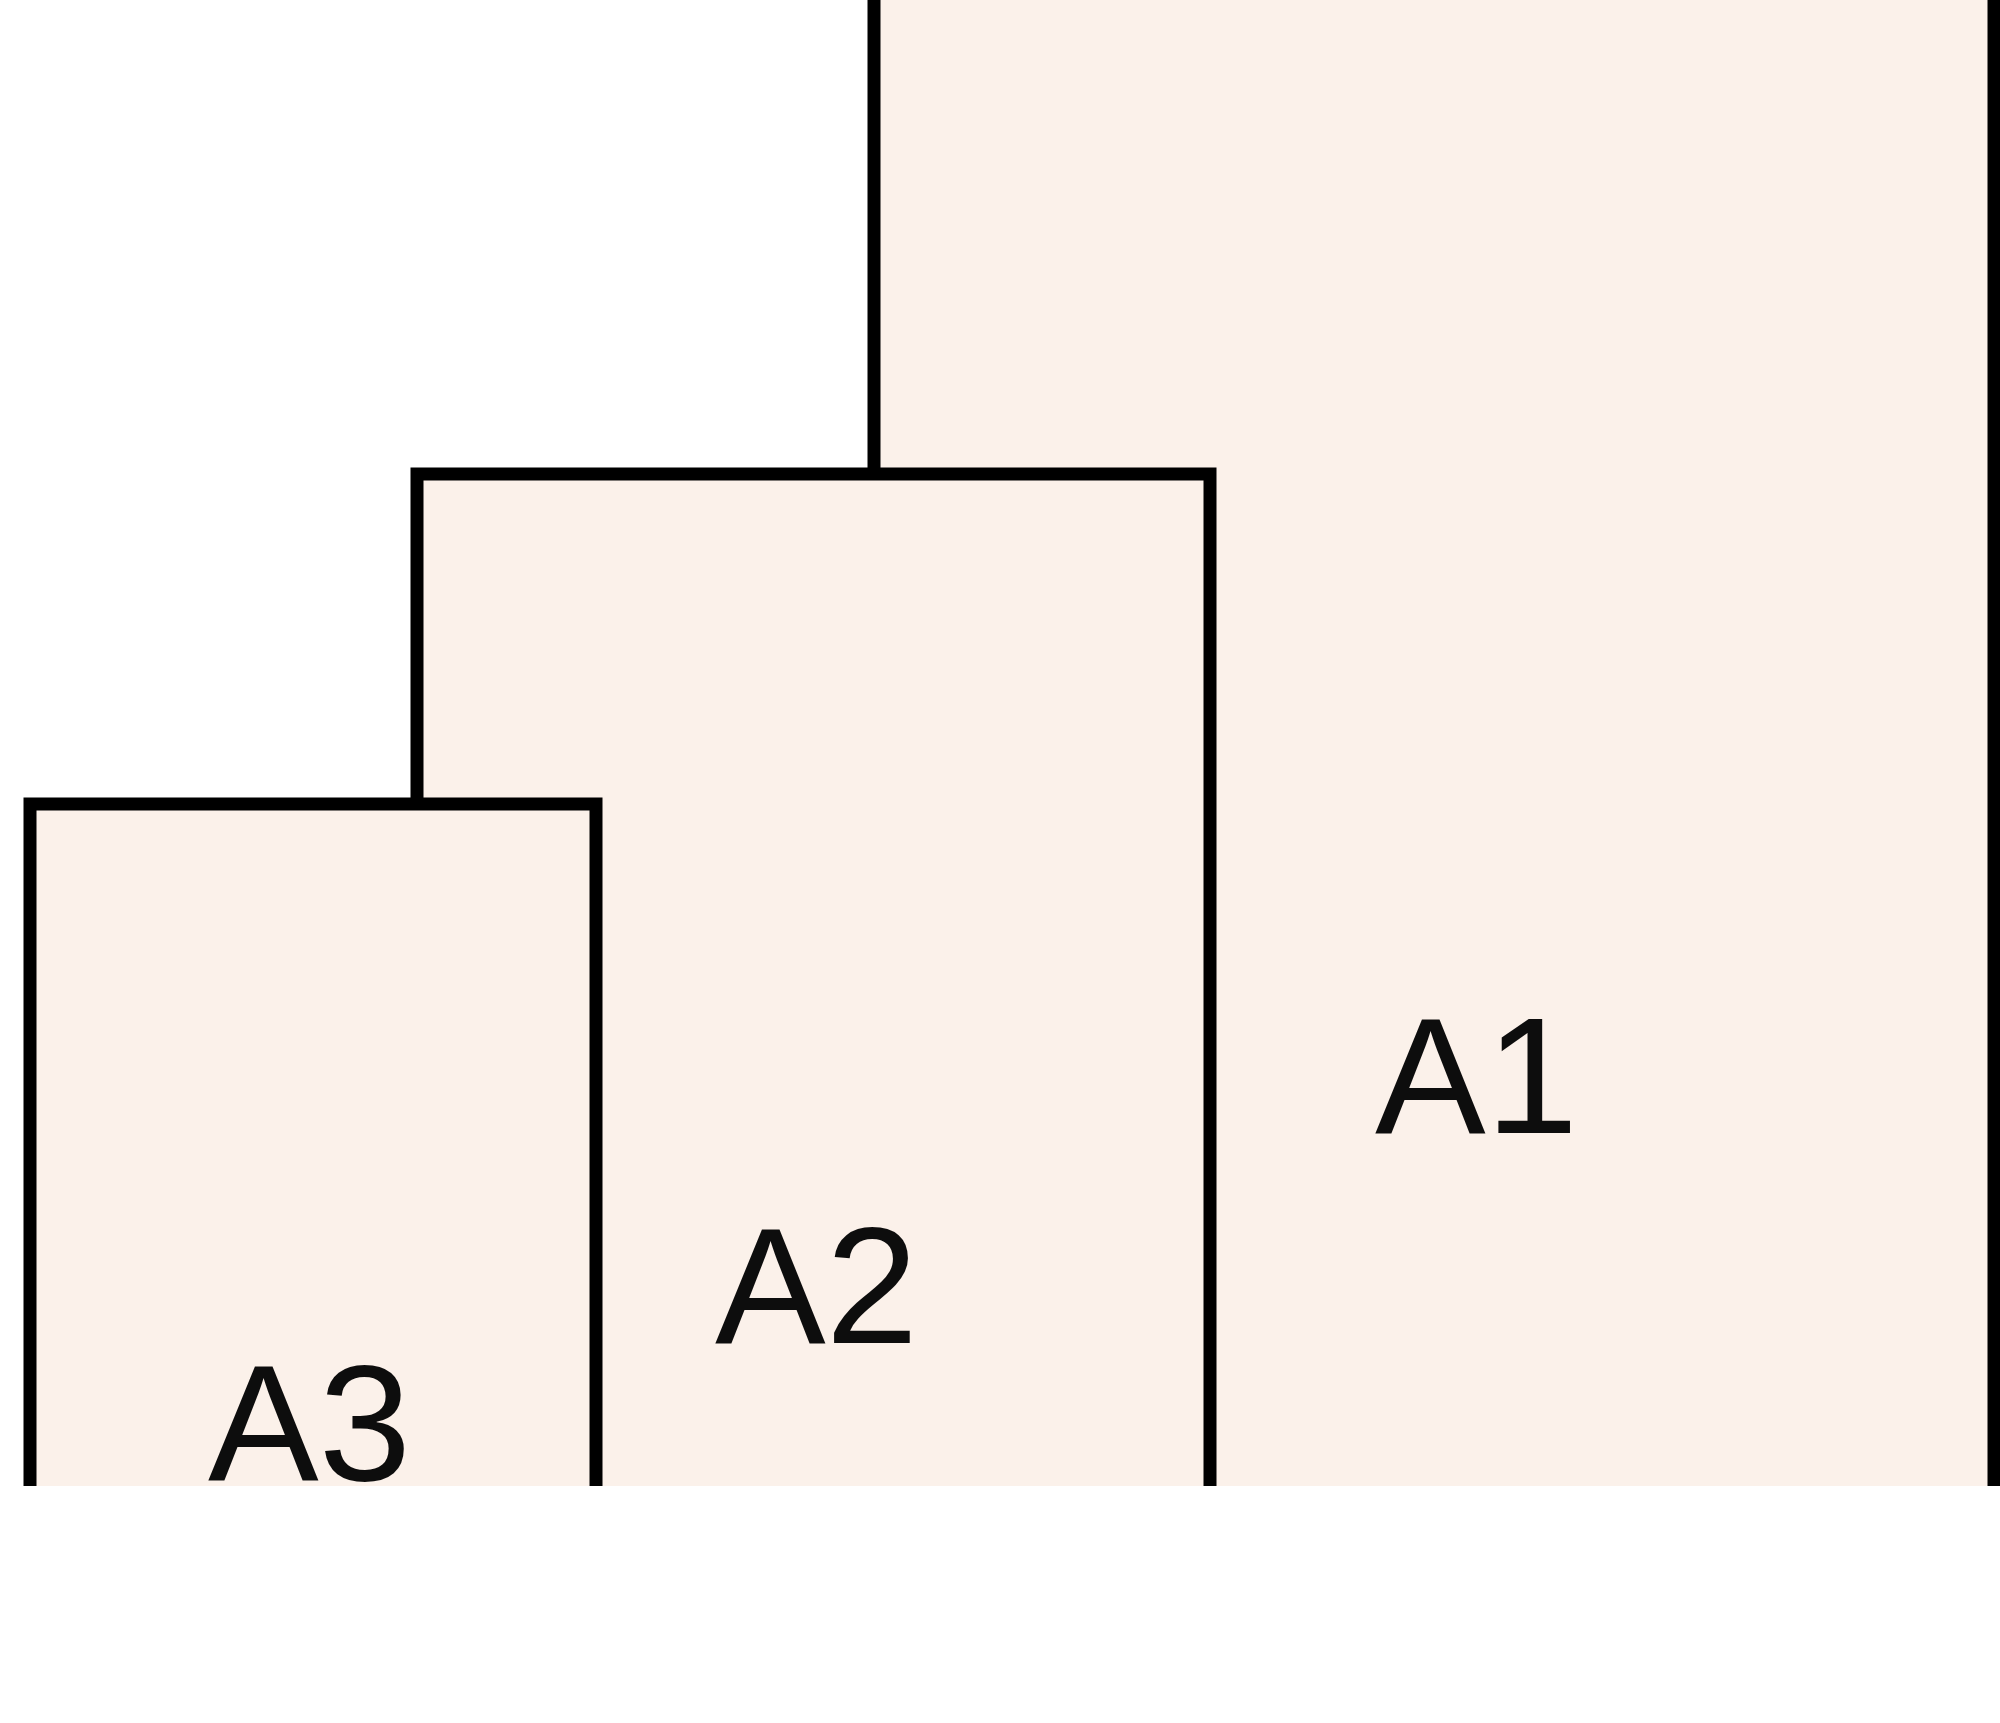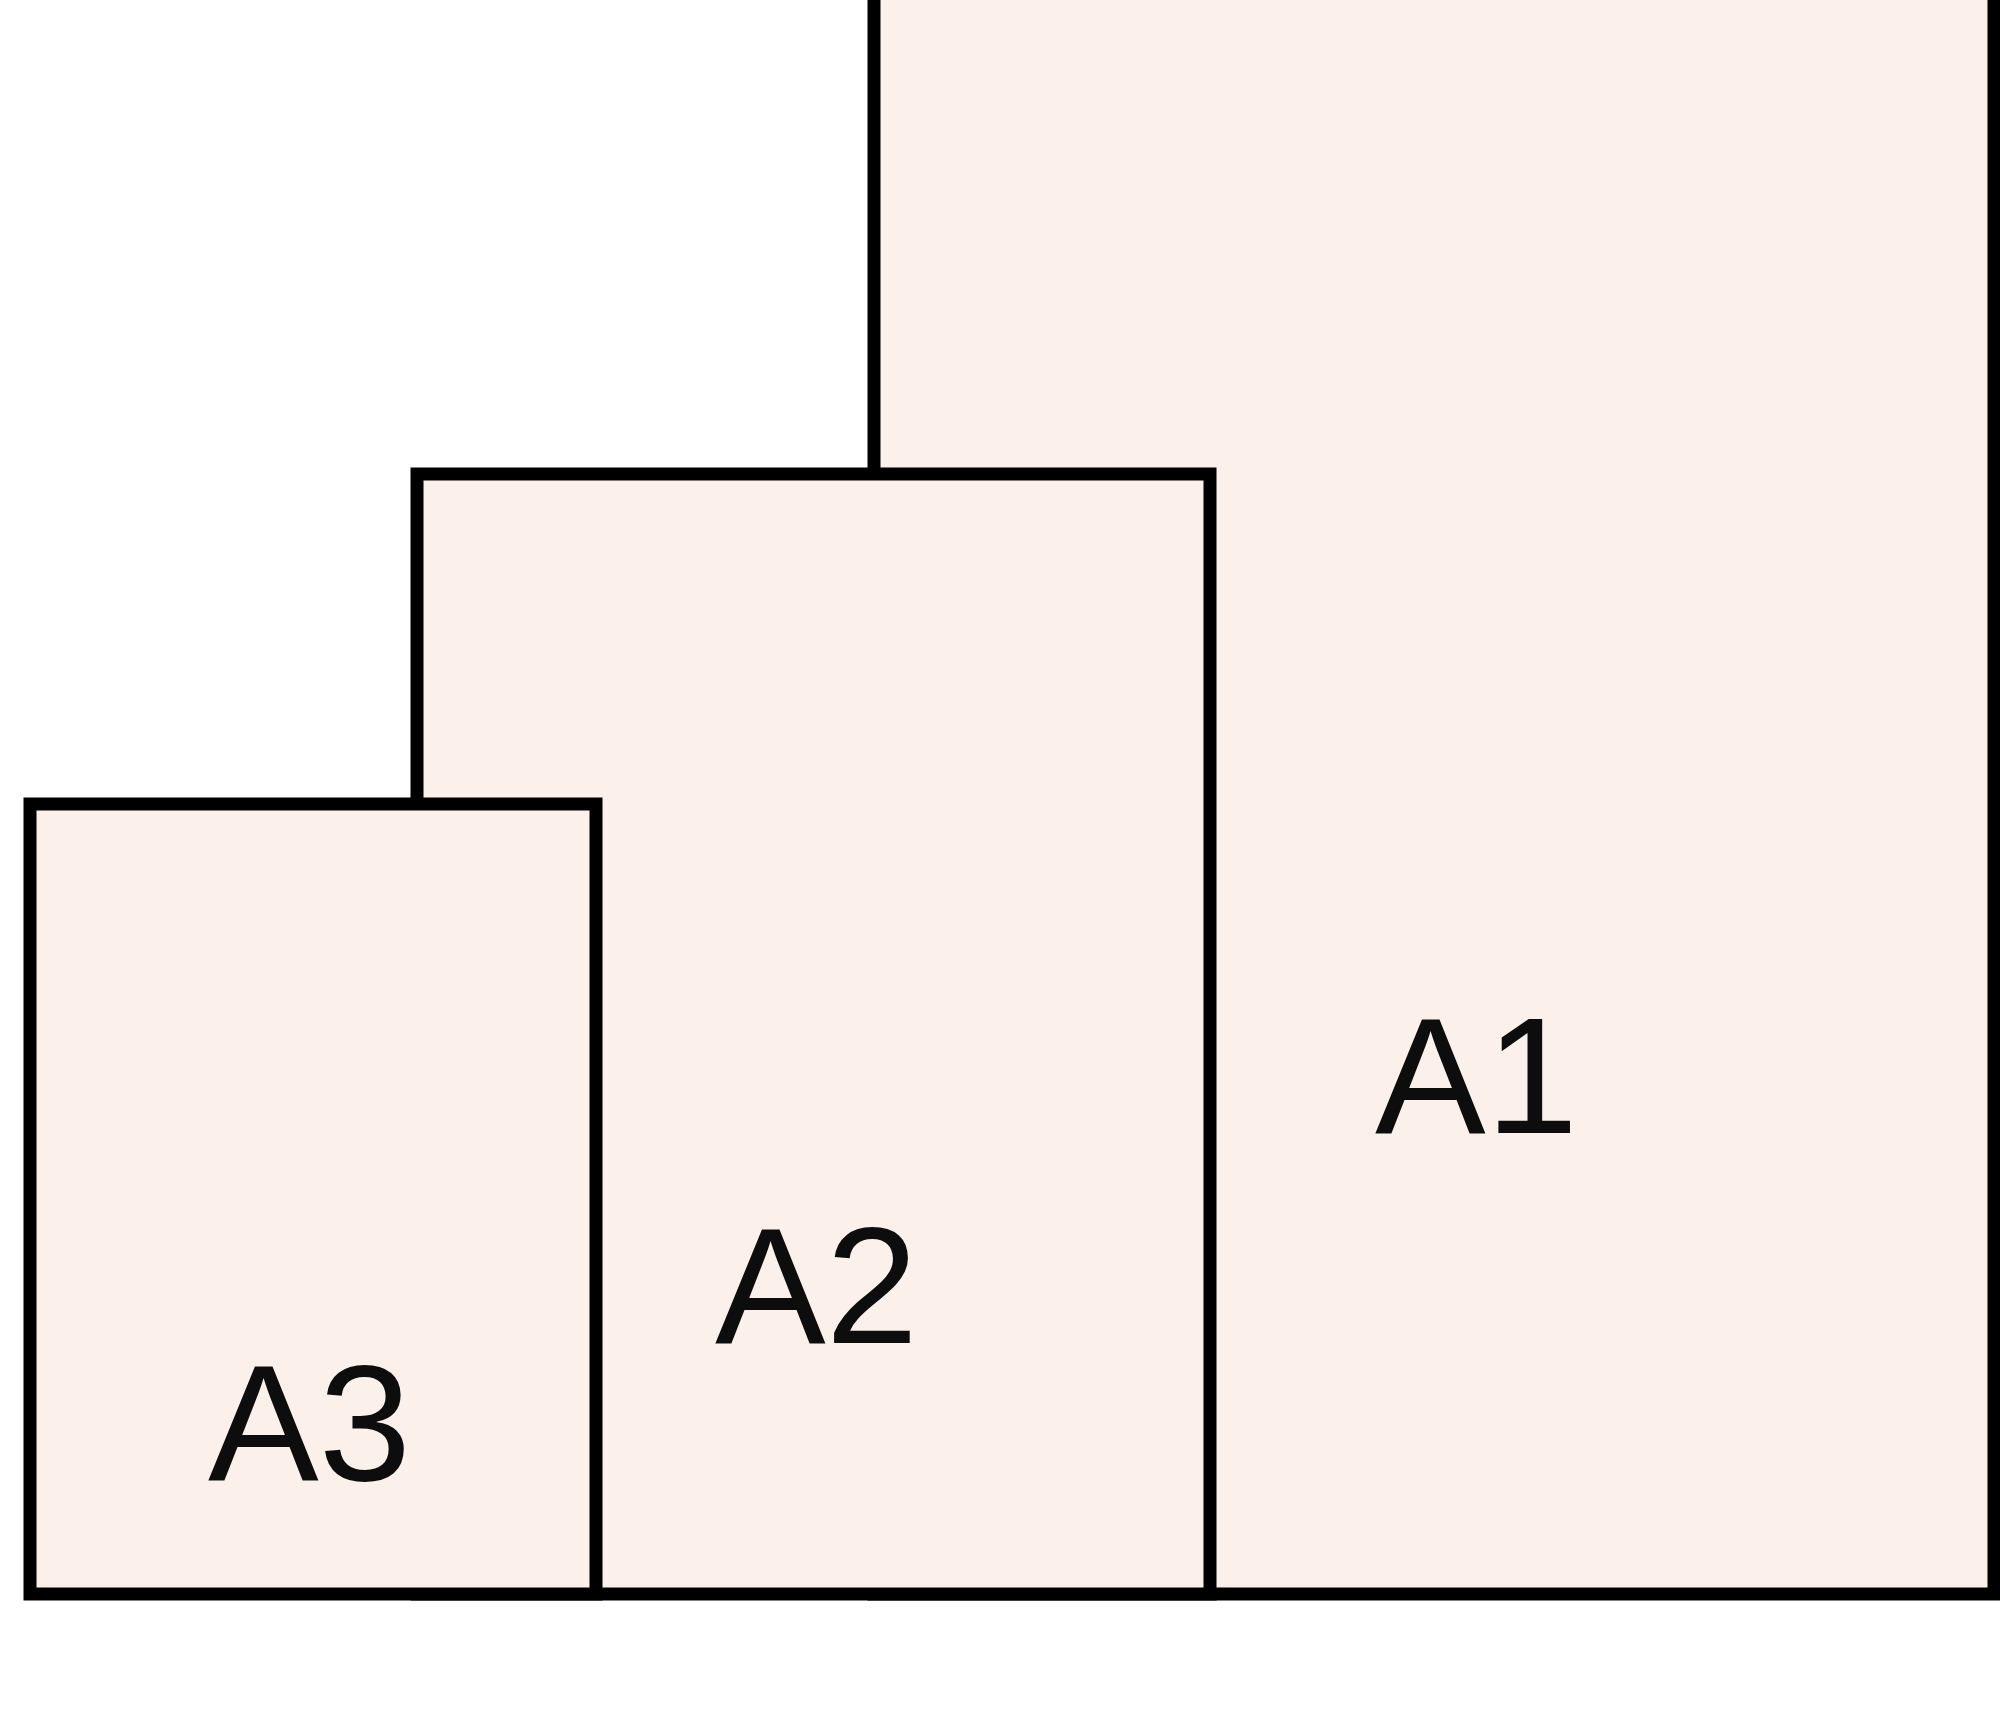--- a/index.html
+++ b/index.html
@@ -38,21 +38,21 @@
     font-size: 166px;
     font-weight: 400;
     letter-spacing: 0px;
     dominant-baseline: alphabetic;
     text-anchor: start;
   }
 </style>
 </head>
 <body>
 
-<div id="stage" style="width: 2000px; height: 1723px; background: rgb(255, 255, 255);">
+<div id="stage" style="width: 2000px; height: 1486px; background: rgb(255, 255, 255);">
   <svg id="diagram-svg" viewBox="0 0 2000 1723" xmlns="http://www.w3.org/2000/svg" aria-label="Paper size comparison" style="width: 2000px; height: 1723px;">
 
     <g>
       <rect class="paper-rect" x="874" y="-120" width="1120" height="1714" fill="#fbf1ea" stroke="#000000" stroke-width="13"></rect>
       <text class="paper-label" x="1375" y="1133" fill="#0d0d0d">A1</text>
     </g>
 
     <g>
       <rect class="paper-rect" x="417" y="474" width="793" height="1120" fill="#fbf1ea" stroke="#000000" stroke-width="13"></rect>
       <text class="paper-label" x="715" y="1343" fill="#0d0d0d">A2</text>

